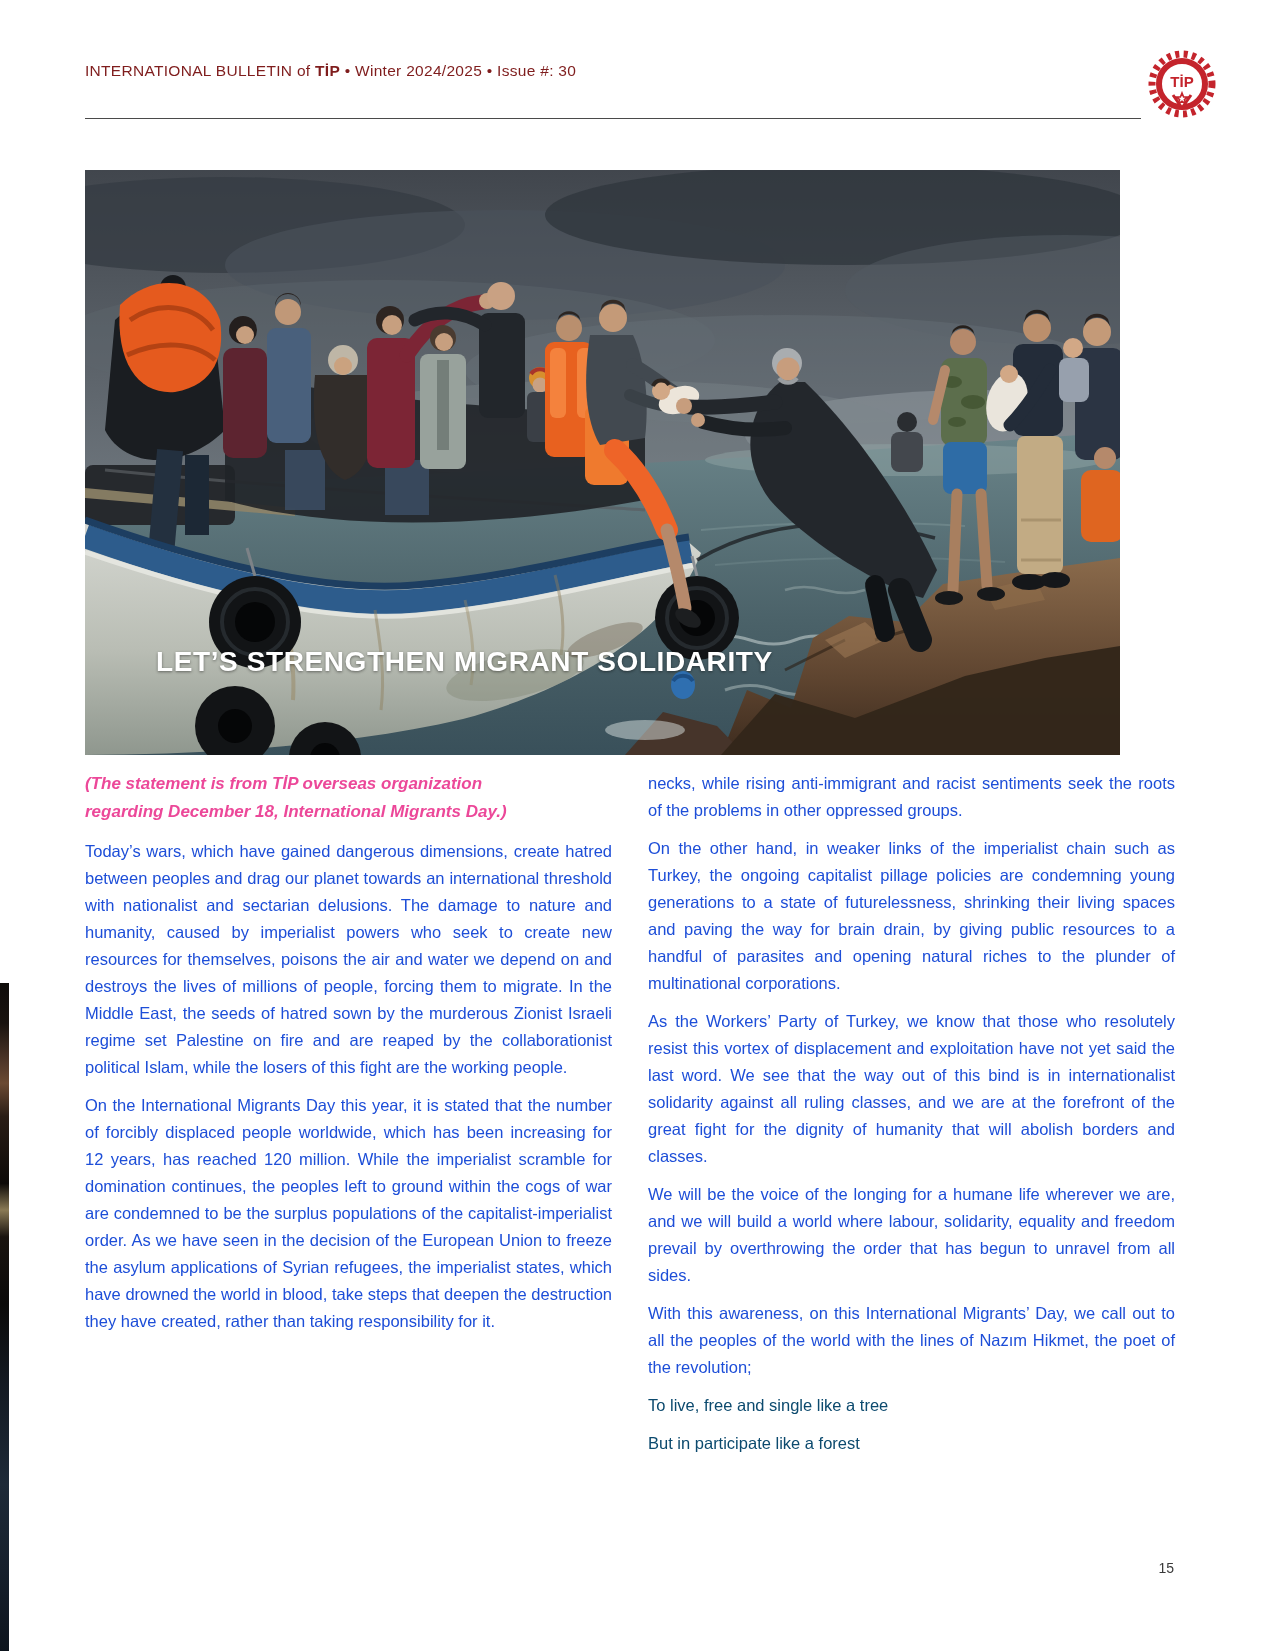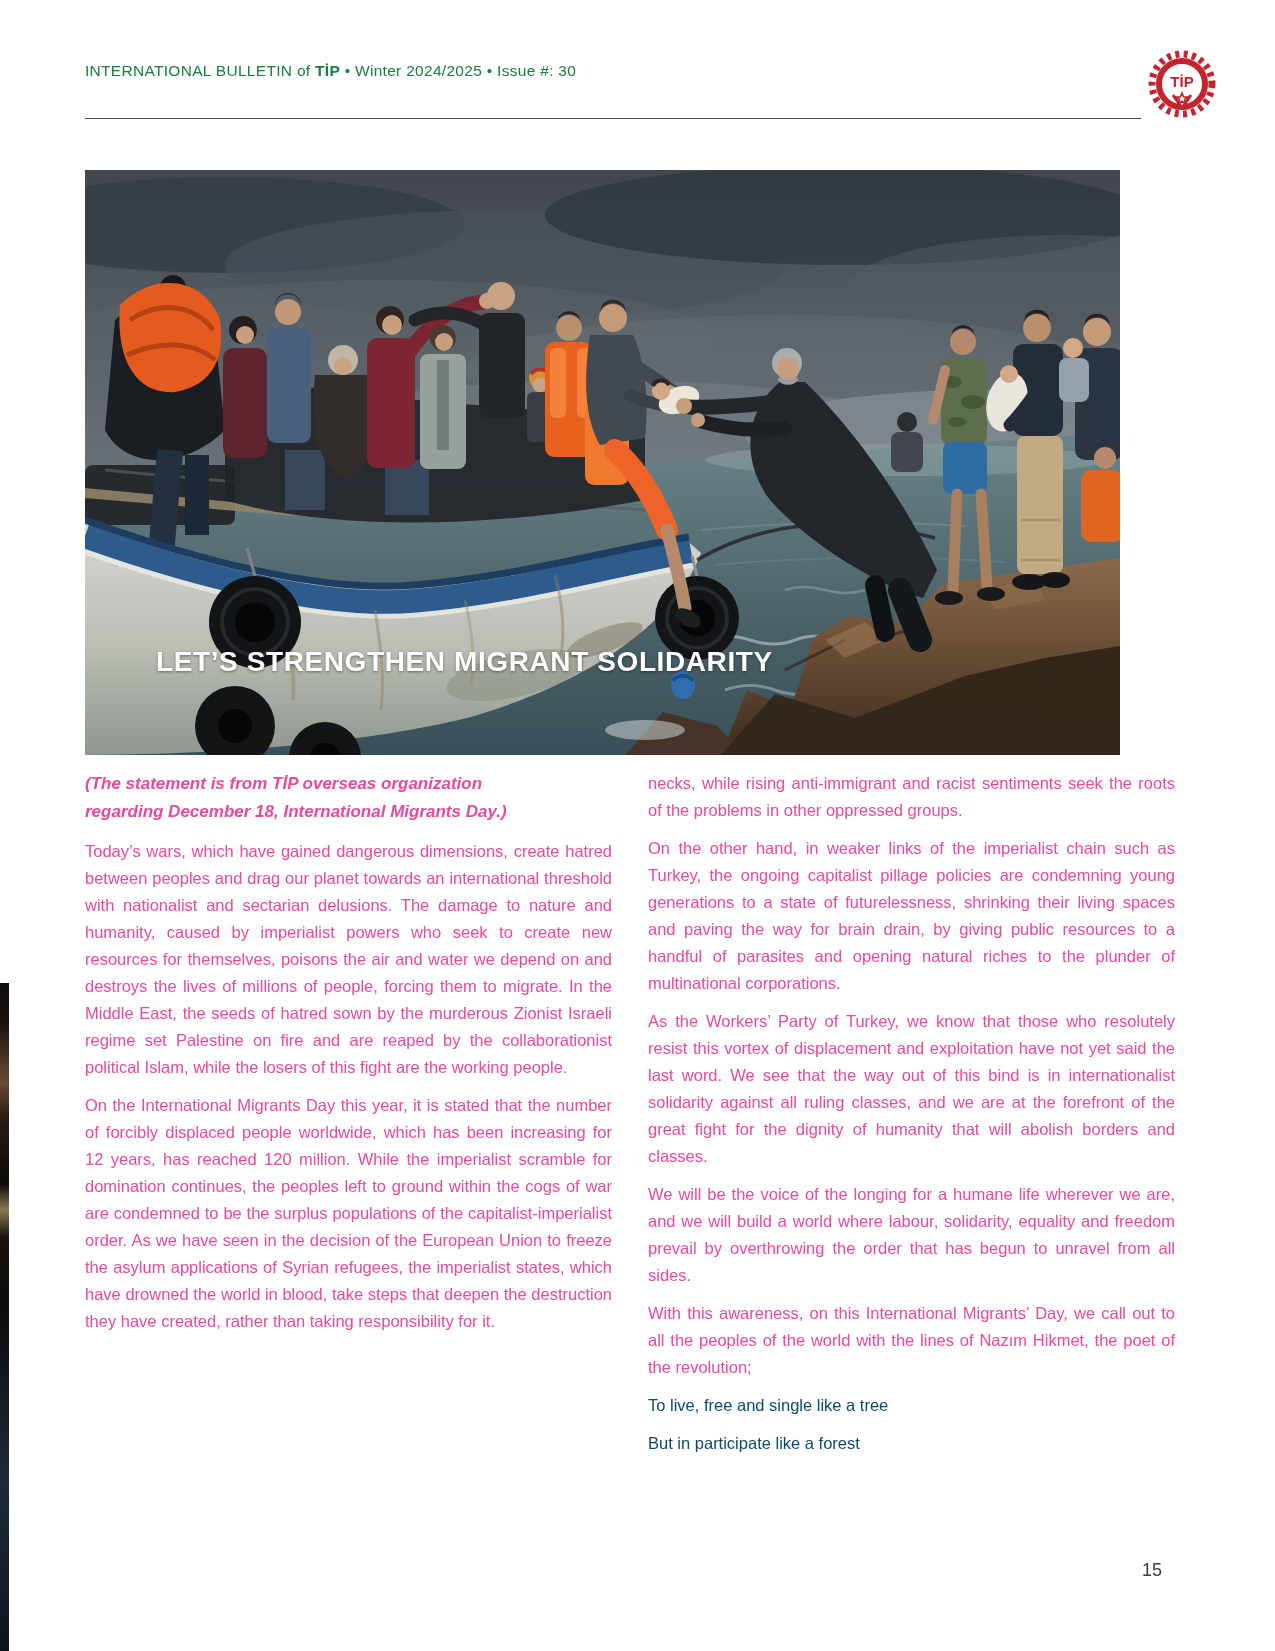--- a/index.html
+++ b/index.html
@@ -6,21 +6,21 @@
   .page{
     position:relative;
     width:1275px;height:1651px;
     background:#ffffff;
     font-family:"Liberation Sans", sans-serif;
     overflow:hidden;
   }
   
   .masthead{
     position:absolute;left:85px;top:62px;width:1000px;
-    font-size:15.5px;letter-spacing:.3px;color:#15803d;
+    font-size:15.5px;letter-spacing:.3px;color:#7f1d1d;
   }
   .masthead .brand{font-weight:bold;}
   .masthead-rule{
     position:absolute;left:85px;top:118px;width:1056px;height:1px;
     background:#4a4a4a;
   }
   .logo{
     position:absolute;left:1146px;top:46px;width:72px;height:78px;
   }
   
@@ -42,31 +42,31 @@
     display:flex;gap:36px;
   }
   .col{width:527px;}
   .intro{
     font-weight:bold;font-style:italic;font-size:17px;line-height:28px;
     color:#ec4899;margin:0 0 12px 0;
   }
   .intro span{display:block;}
   .col p.body{
     margin:0 0 11px 0;
-    font-size:16.5px;line-height:27px;color:#ec4899;
+    font-size:16.5px;line-height:27px;color:#1d4ed8;
     text-align:justify;
   }
   .col p.poem{
     margin:0 0 11px 0;
     font-size:16.5px;line-height:27px;color:#0c4a6e;
   }
   
   .page-number{
-    position:absolute;right:113px;top:1560px;
-    font-size:18px;color:#3a3a3a;
+    position:absolute;right:101px;top:1560px;
+    font-size:14px;color:#3a3a3a;
   }
   .edge-strip{
     position:absolute;left:0;top:983px;width:9px;height:668px;
     background:linear-gradient(180deg,
       #0f0c0a 0%, #19130f 6%, #51382a 12%, #6b4a33 15%, #2a1d15 20%,
       #0d0a08 30%, #8a7a55 34%, #1a140f 38%, #0b0a09 48%,
       #141a22 60%, #1e2a38 75%, #16202c 88%, #0d141d 100%);
   }
 </style>
 </head>

